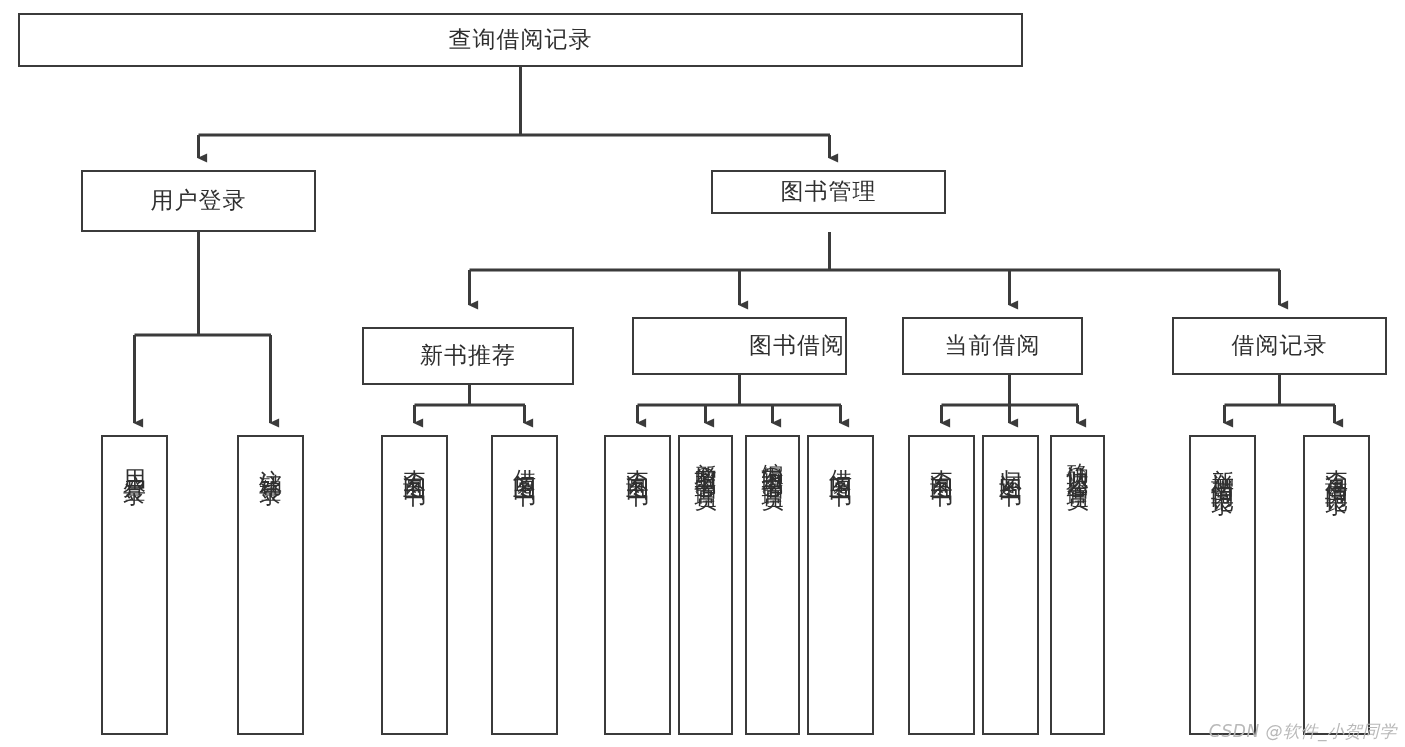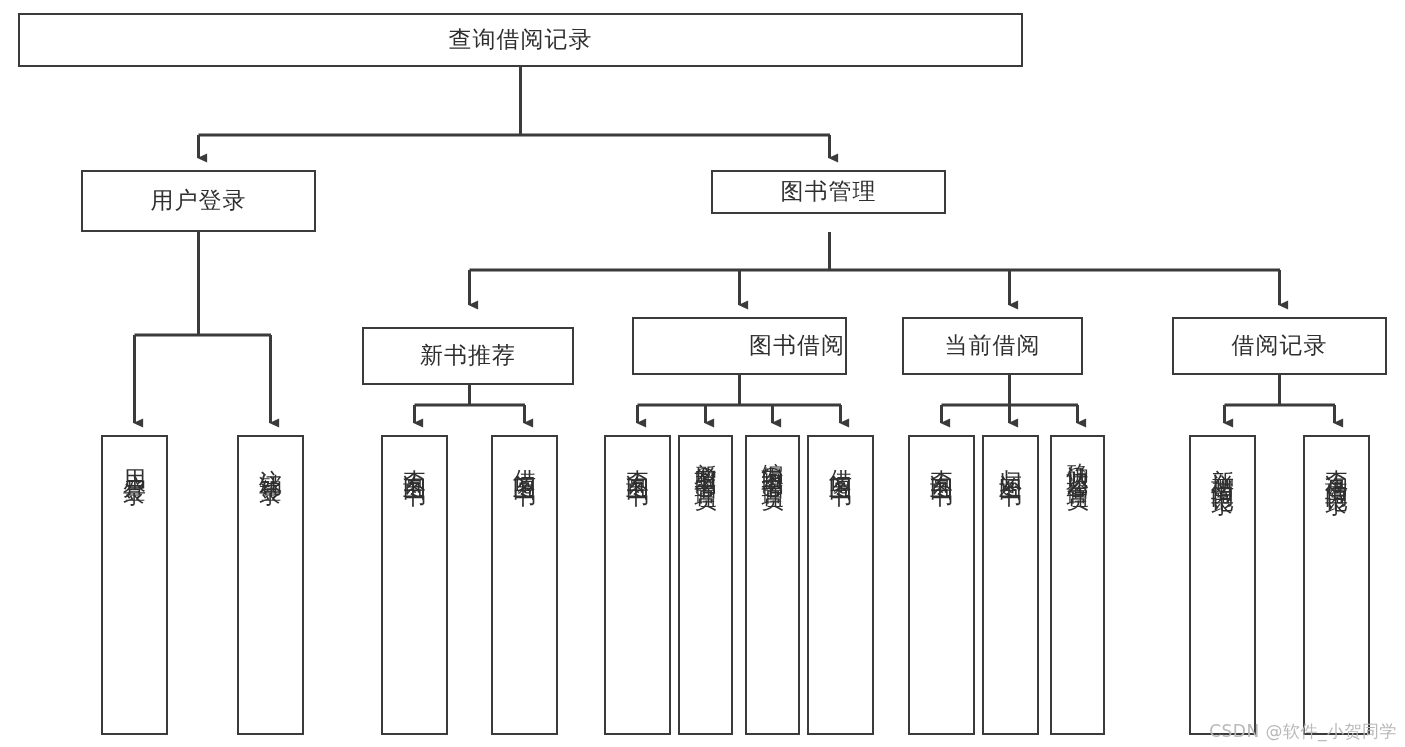--- a/index.html
+++ b/index.html
@@ -52,20 +52,21 @@
   }
   #watermark{
     position:absolute;
     right:8px;
     bottom:4px;
     font-size:17px;
     color:#b9b9b9;
     letter-spacing:0.5px;
     white-space:nowrap;
     user-select:none;
+    font-style:italic;
   }
 </style>
 </head>
 <body>
 
 <div id="diagram-root">
 
   <svg class="svg-layer" viewBox="0 0 1405 747" xmlns="http://www.w3.org/2000/svg">
     <defs>
       <marker id="arrowhead" markerWidth="11" markerHeight="11" refX="5.2" refY="9.2" orient="auto" markerUnits="userSpaceOnUse">

